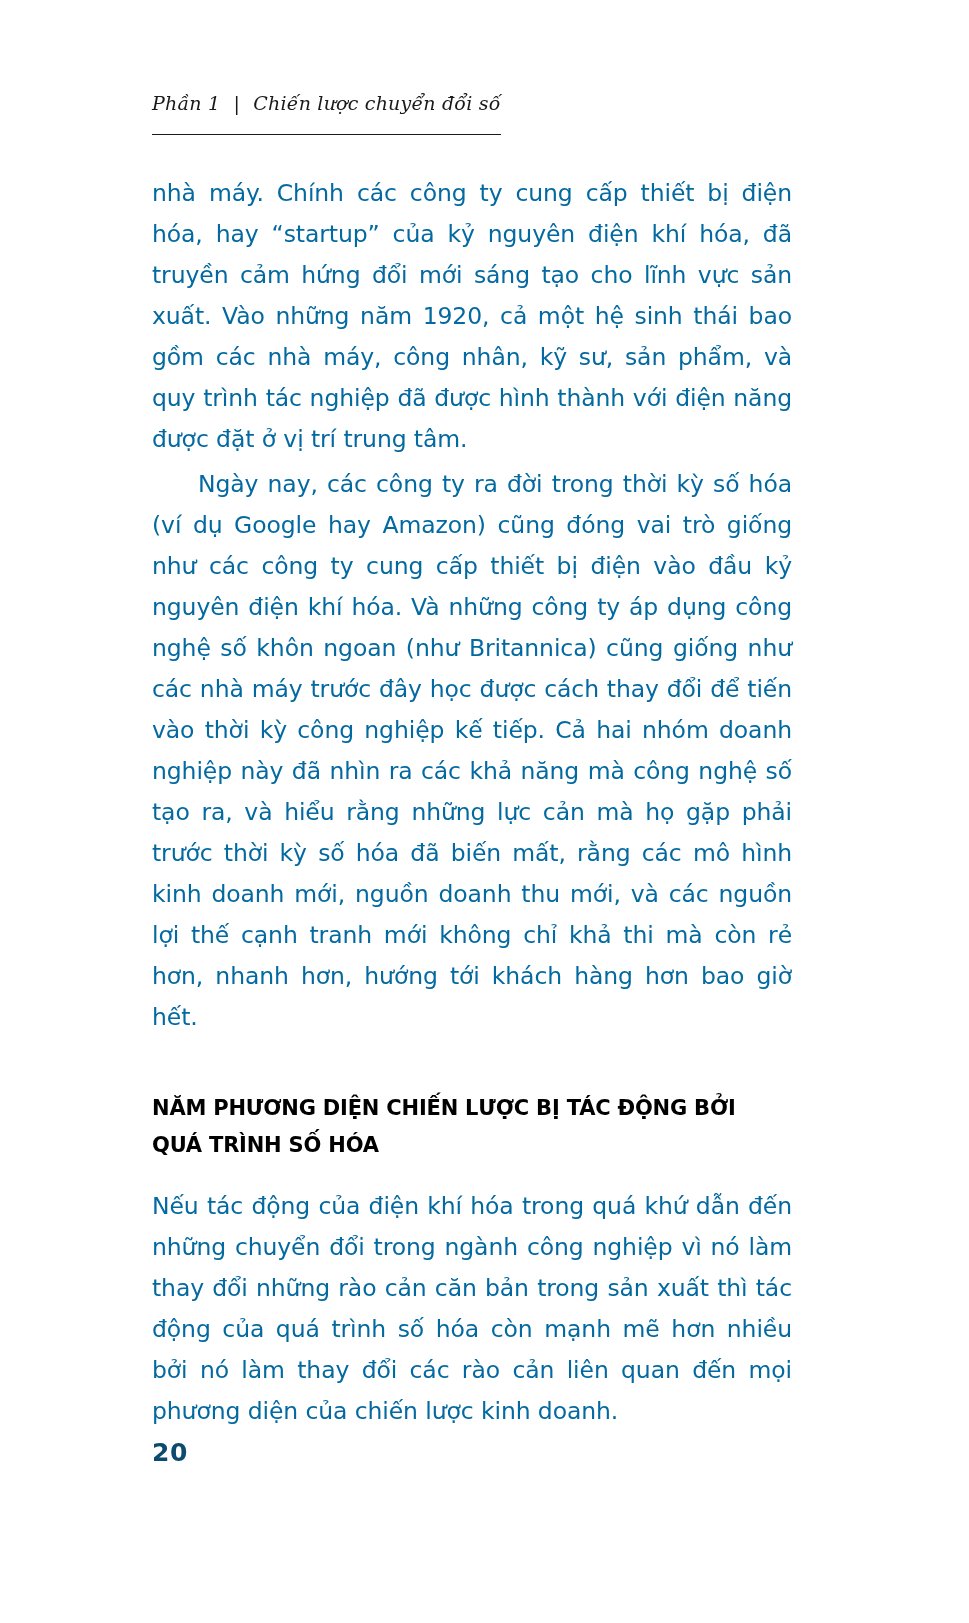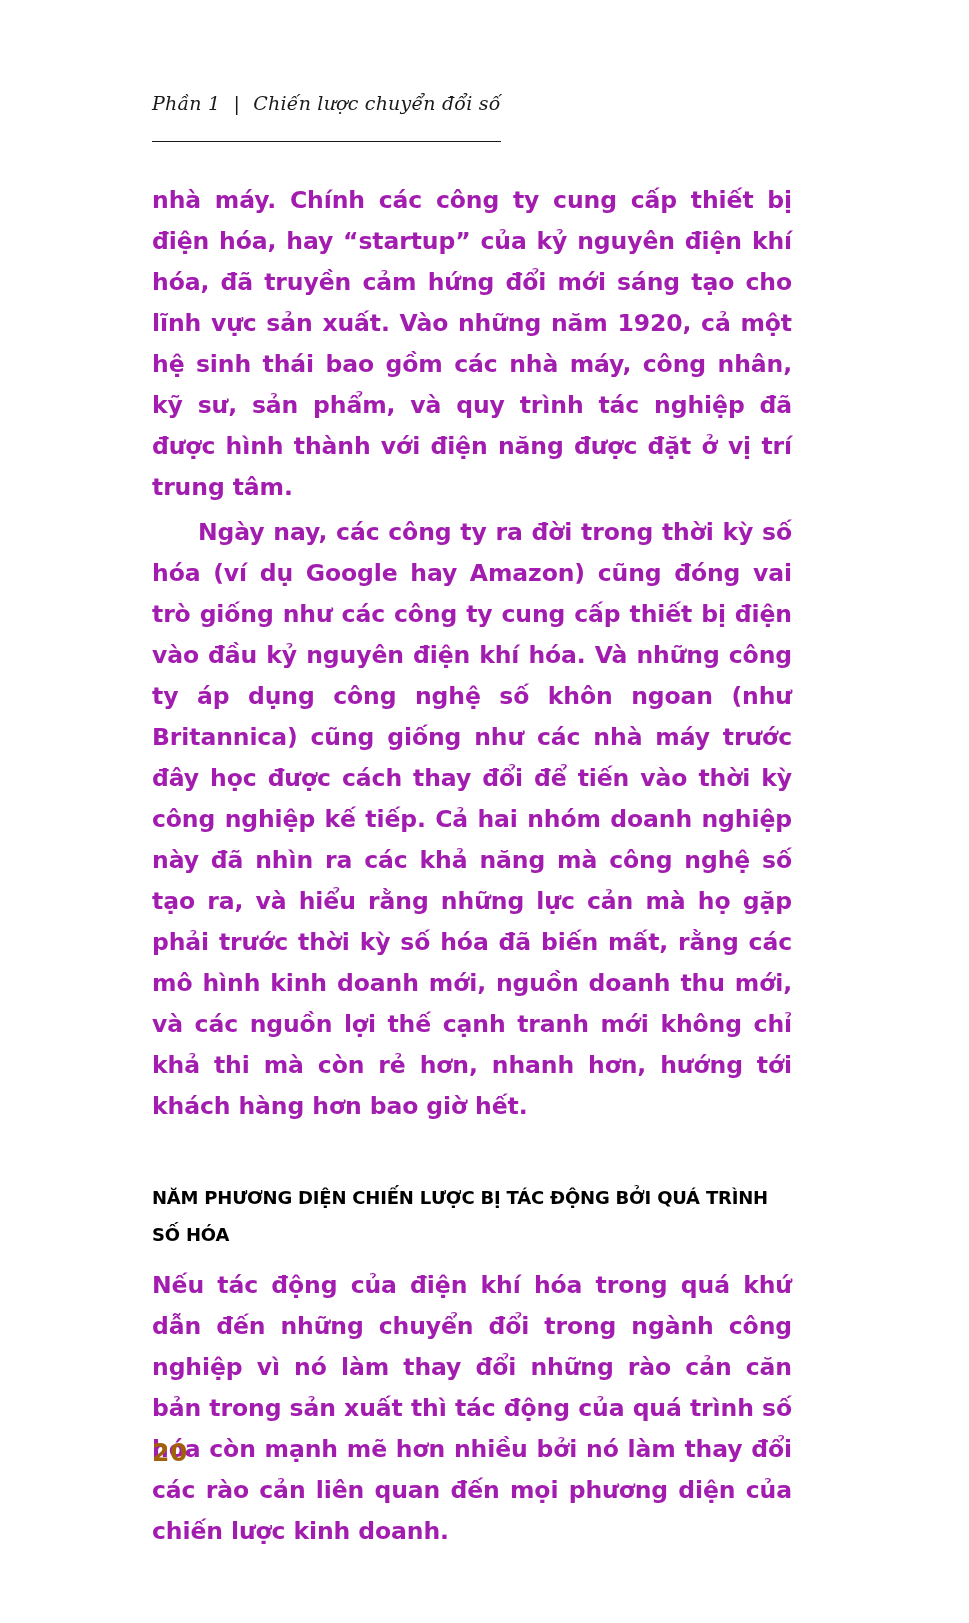--- a/index.html
+++ b/index.html
@@ -26,64 +26,63 @@
     left: 152px;
     top: 92px;
     width: 640px;
   }
   .running-head {
     font-family: "DejaVu Serif", serif;
     font-style: italic;
     font-size: 19px;
     letter-spacing: 0.2px;
     color: #1a1a1a;
-    padding-bottom: 27px;
+    padding-bottom: 20px;
     border-bottom: 1.6px solid #1a1a1a;
     display: inline-block;
     white-space: nowrap;
   }
   .head-sep {
     display: inline-block;
     margin: 0 7px;
   }
   .body-block {
     margin-top: 38px;
   }
   p.para {
     font-size: 23.5px;
     line-height: 41px;
     text-align: justify;
     text-justify: inter-word;
     margin: 0 0 0 0;
-    color: #a21caf;
+    color: #0369a1;
     letter-spacing: -0.1px;
-    font-weight: bold;
   }
   p.para.indent {
     text-indent: 46px;
   }
   p.para + p.para {
     margin-top: 4px;
   }
   h2.section-heading {
-    font-size: 18px;
+    font-size: 21px;
     line-height: 37px;
     font-weight: bold;
-    margin: 52px 0 12px 0;
+    margin: 52px 0 22px 0;
     letter-spacing: -0.2px;
     color: #000000;
     text-align: left;
   }
   .folio {
     position: absolute;
     left: 152px;
     top: 1438px;
     font-size: 25px;
     font-weight: bold;
-    color: #a16207;
+    color: #0c4a6e;
     letter-spacing: 0.5px;
   }
 </style>
 </head>
 <body>
 
 <div class="page">
 
   <div class="content">
 

